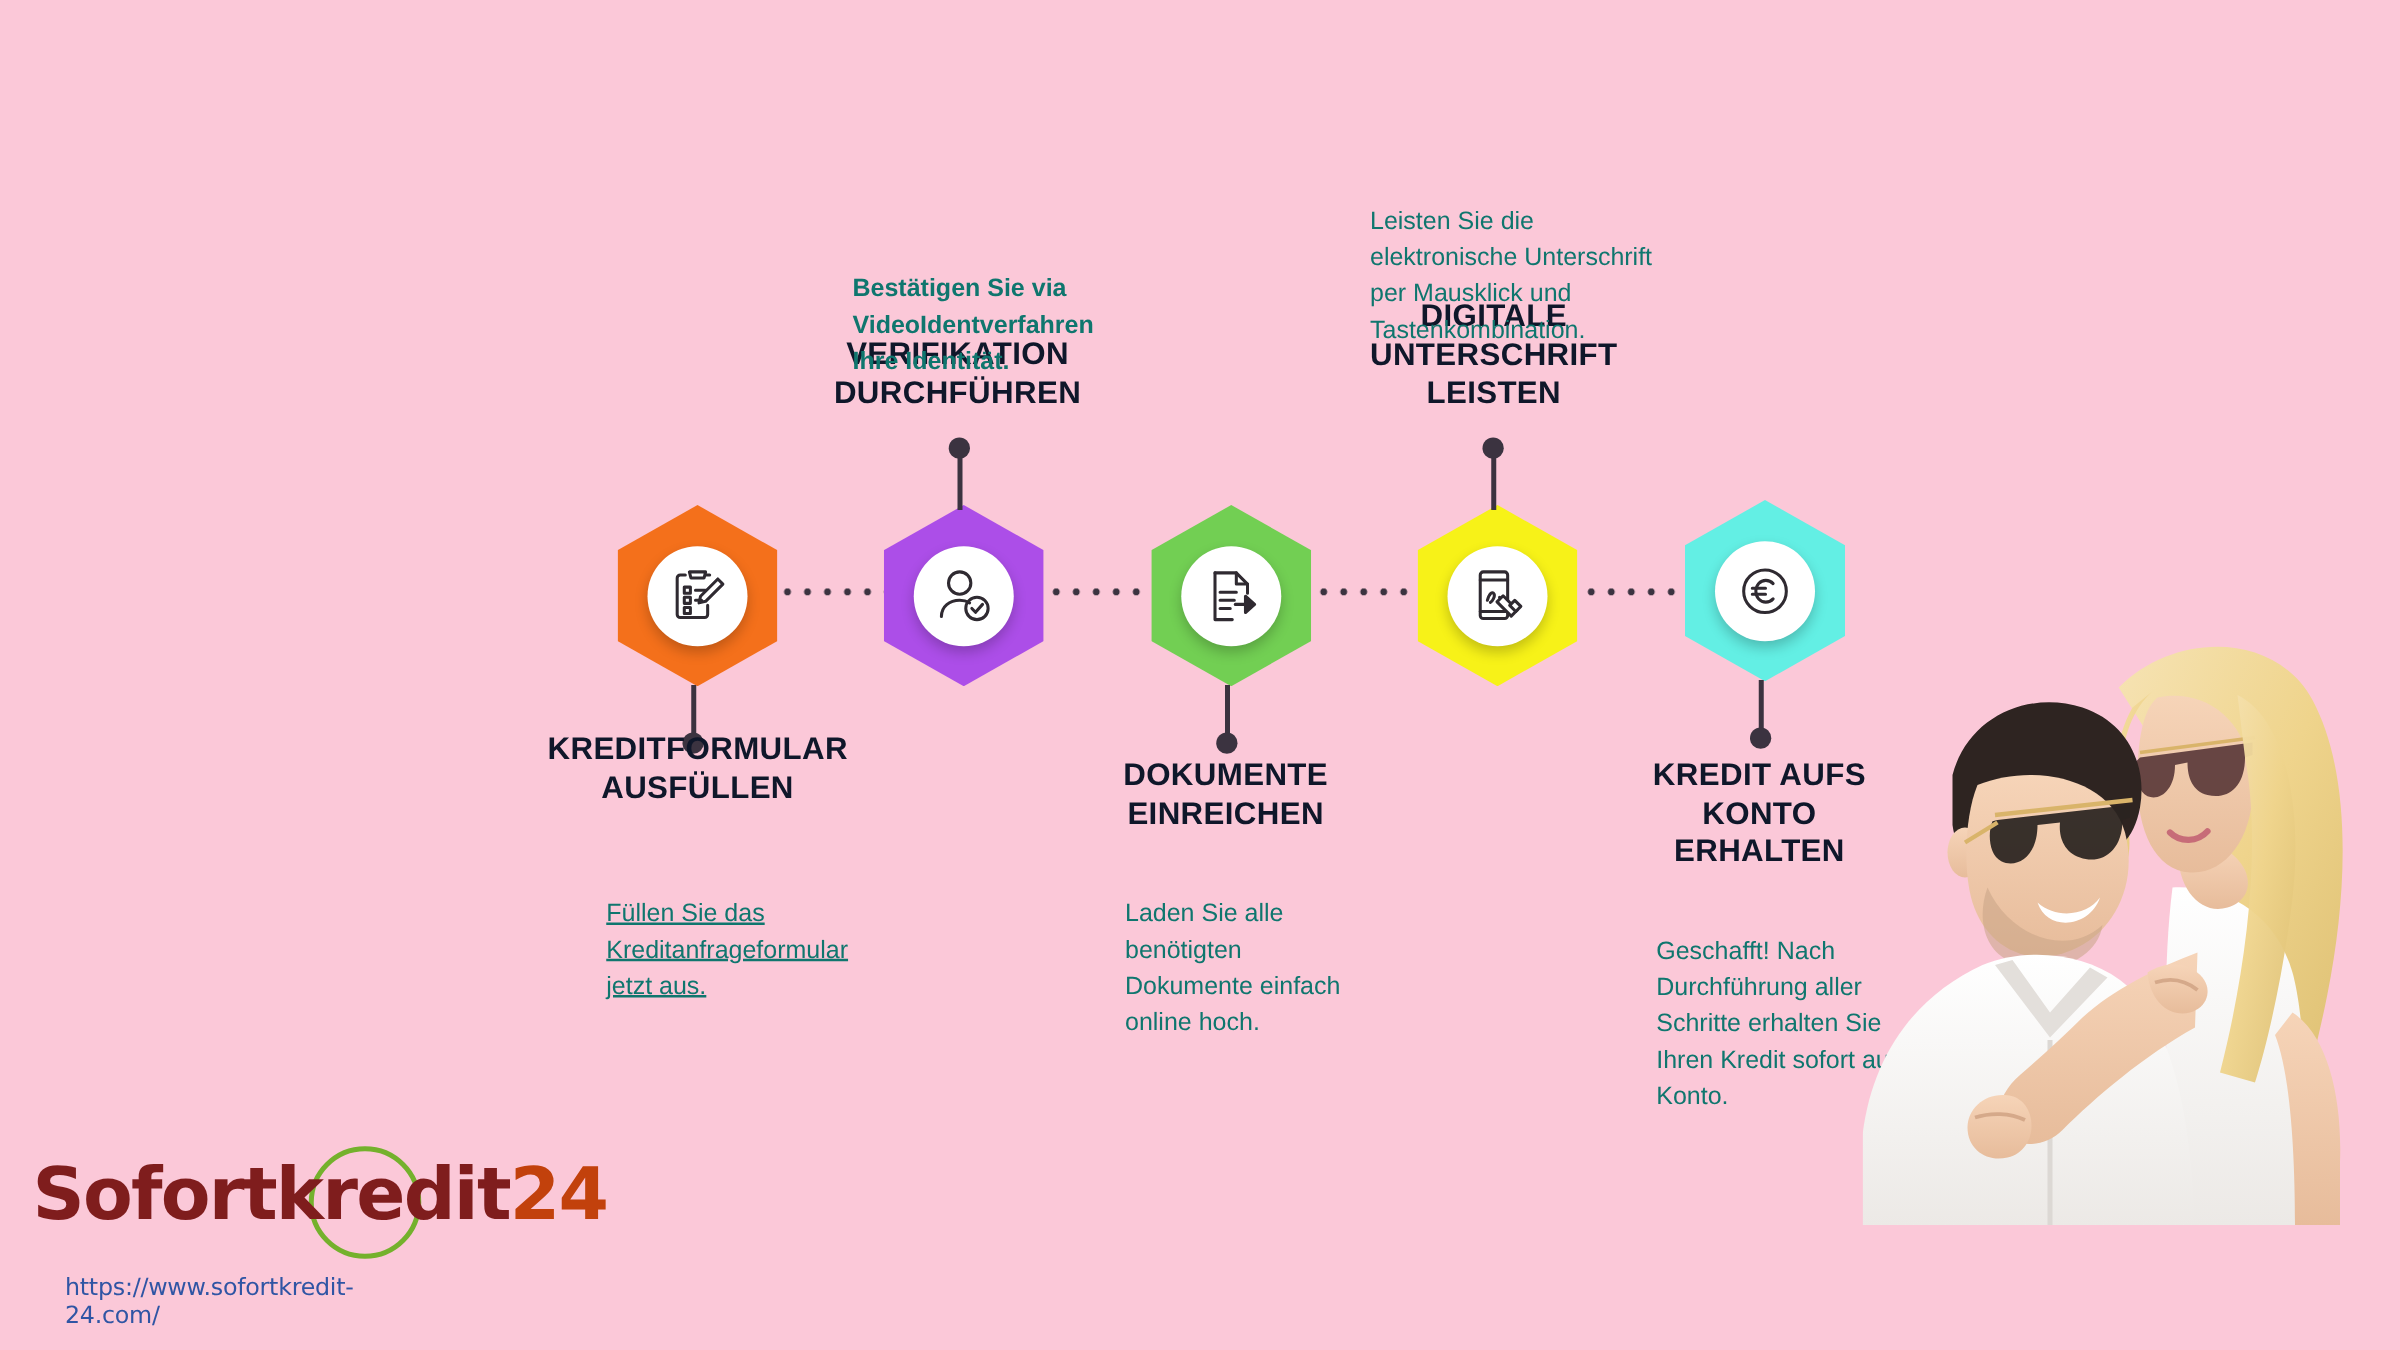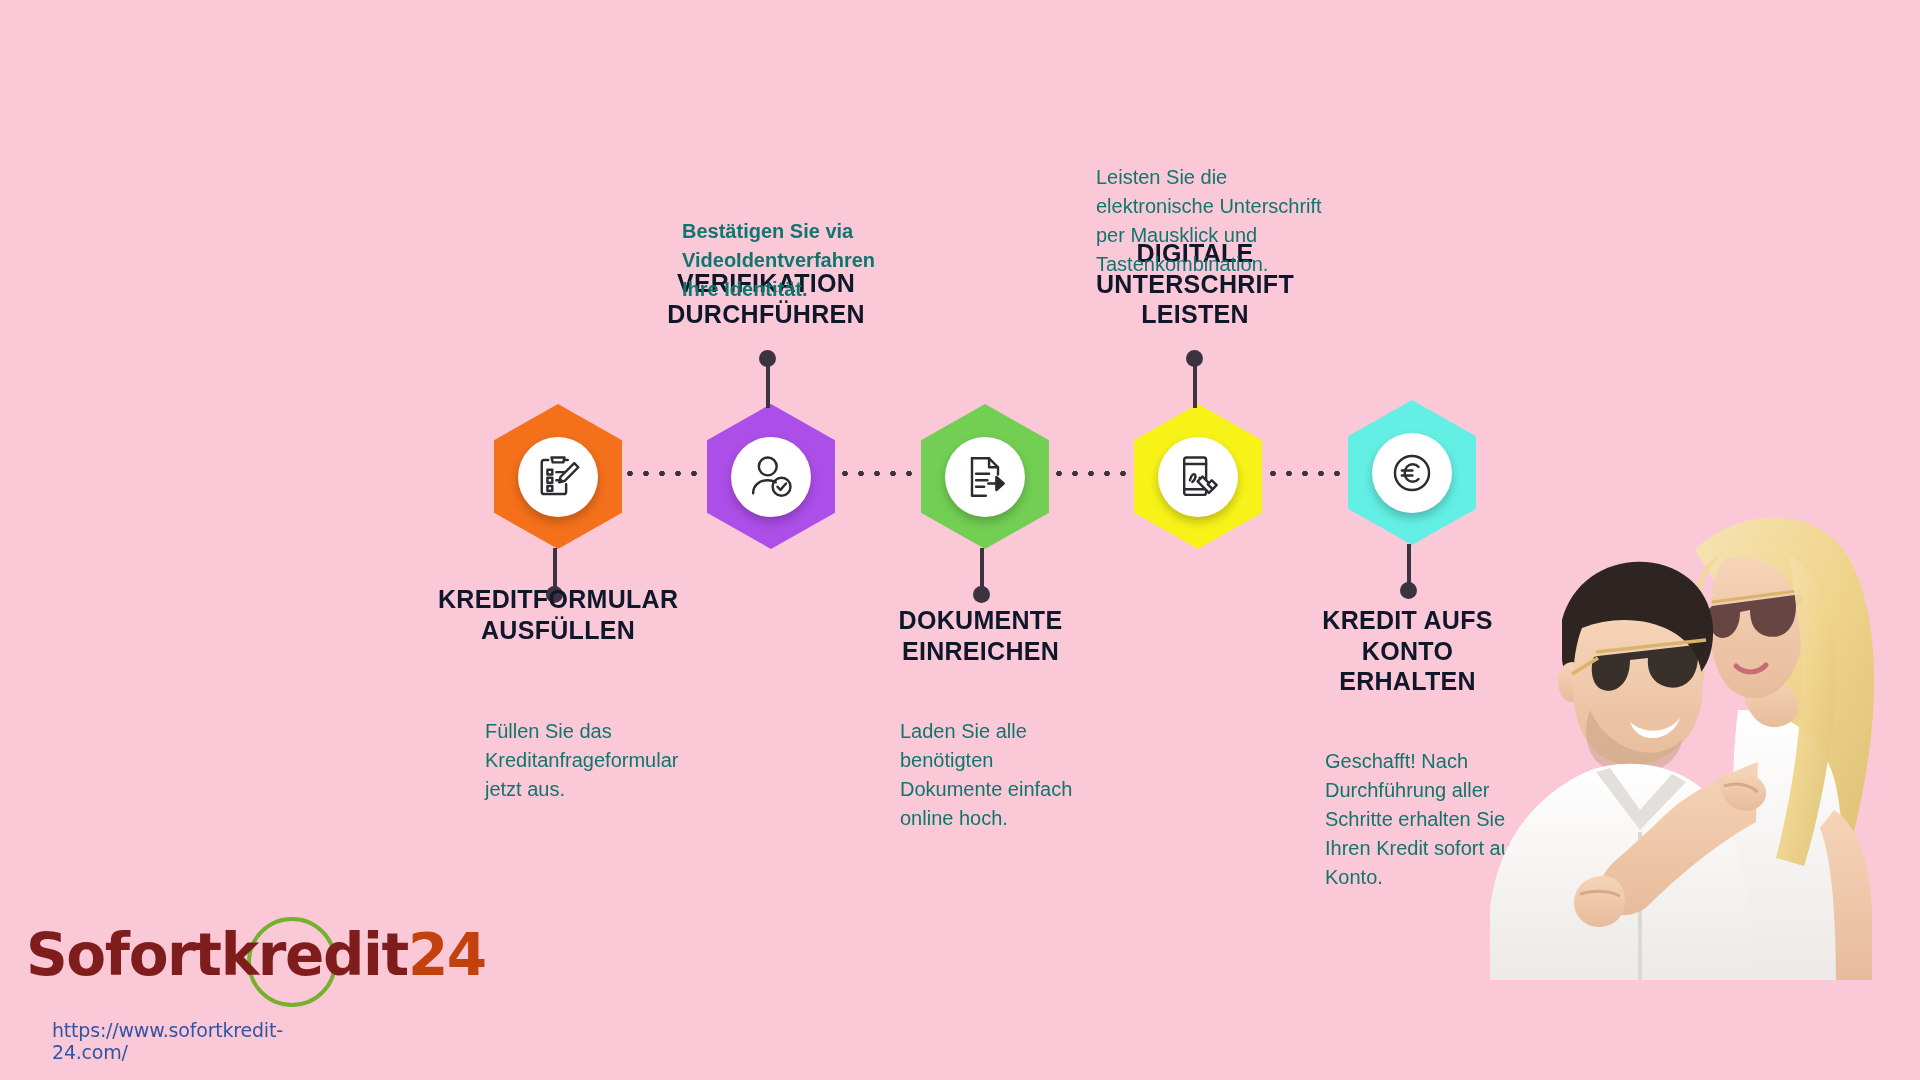--- a/index.html
+++ b/index.html
@@ -132,21 +132,21 @@
           <rect x="19" y="43" width="6" height="6"></rect>
           <path d="M30 26h10M30 36h6"></path>
           <path d="M52 15l5 5-17 17-6.5 1.5L35 32z"></path>
         </svg>
       </div>
     </div>
   </div>
   <div class="stem" style="left:553px; top:548px; height:48px;"></div>
   <div class="stem-dot" style="left:546px; top:586px;"></div>
   <div class="heading" style="left:438px; top:584px; width:240px;">KREDITFORMULAR AUSFÜLLEN</div>
-  <div class="desc" style="left:485px; top:685px; width:218px;">Füllen Sie das Kreditanfrageformular jetzt aus.</div>
+  <div class="desc" style="left:485px; top:685px; width:218px;text-decoration:underline;">Füllen Sie das Kreditanfrageformular jetzt aus.</div>
 
   <div class="hex-wrap" style="left:707px; top:404px;">
     <div class="hex" id="hex2" style="background:#AC4EE8;">
       <div class="hex-inner">
 
         <svg viewBox="0 0 64 64" fill="none" stroke="#2f2a31" stroke-width="3" stroke-linecap="round" stroke-linejoin="round">
           <circle cx="28" cy="19" r="11"></circle>
           <path d="M10 52c0-10 8-16 18-16 3.6 0 7 .9 9.8 2.5"></path>
           <circle cx="45" cy="44" r="11"></circle>
           <path d="M40 44l3.6 3.8L50.5 40"></path>

